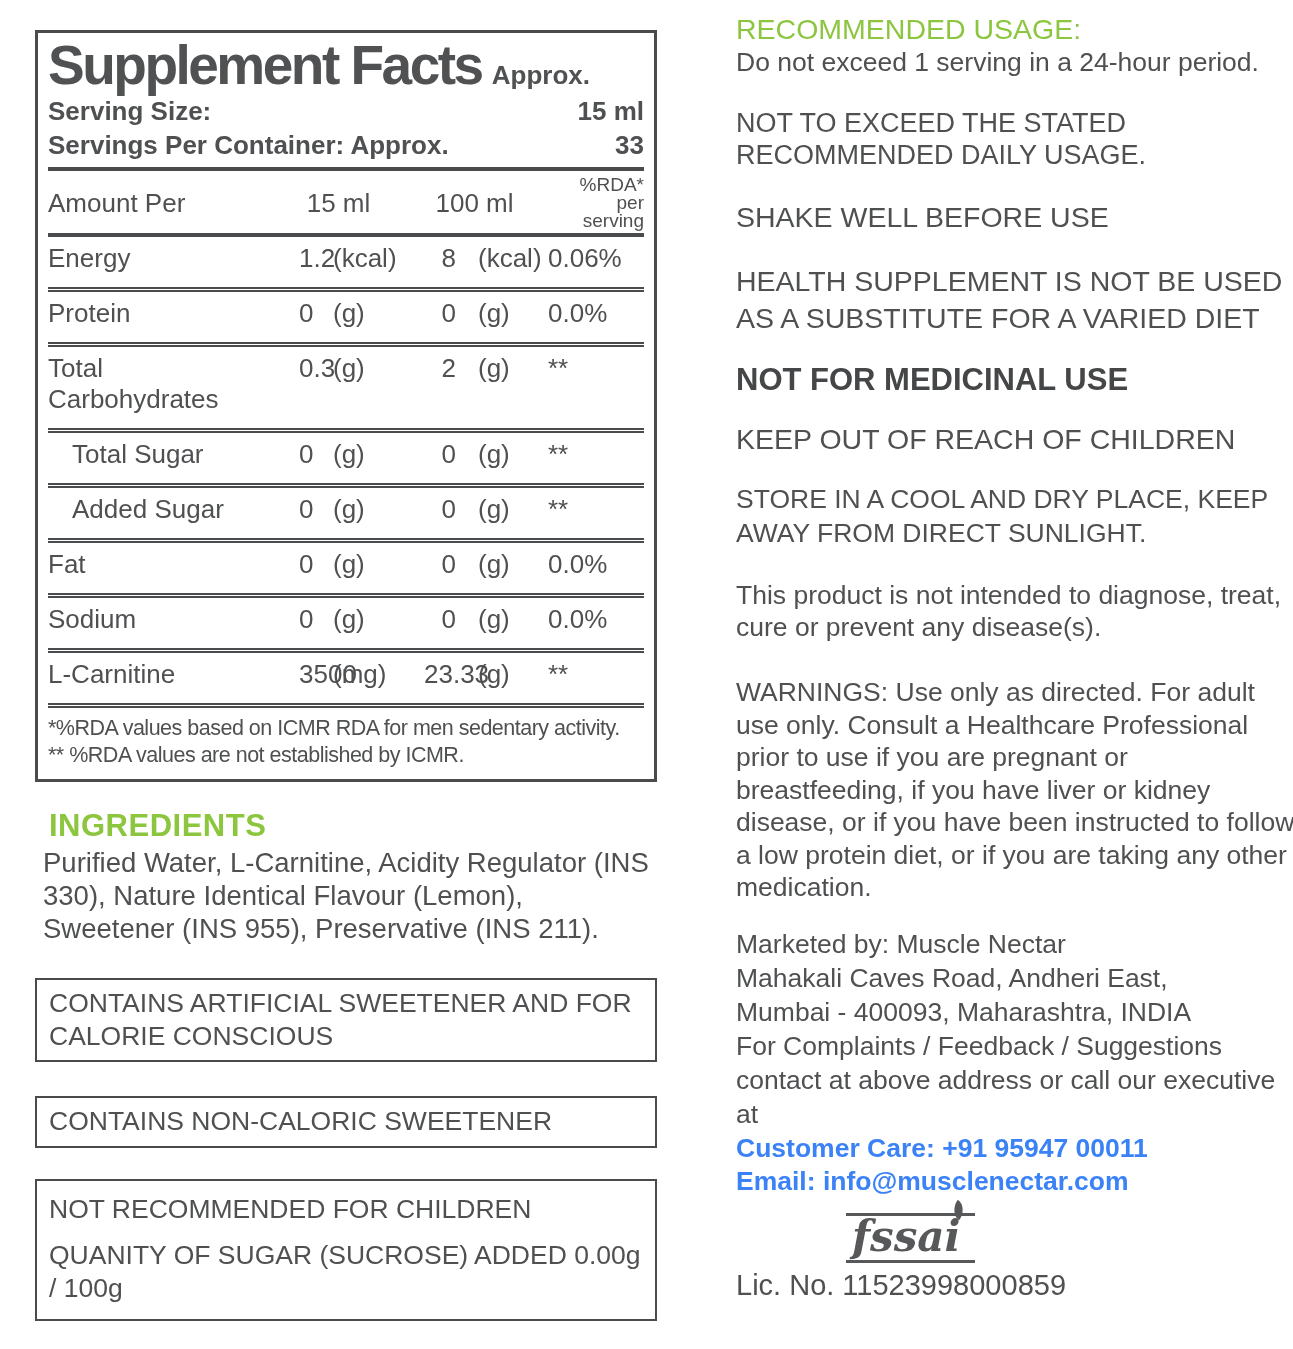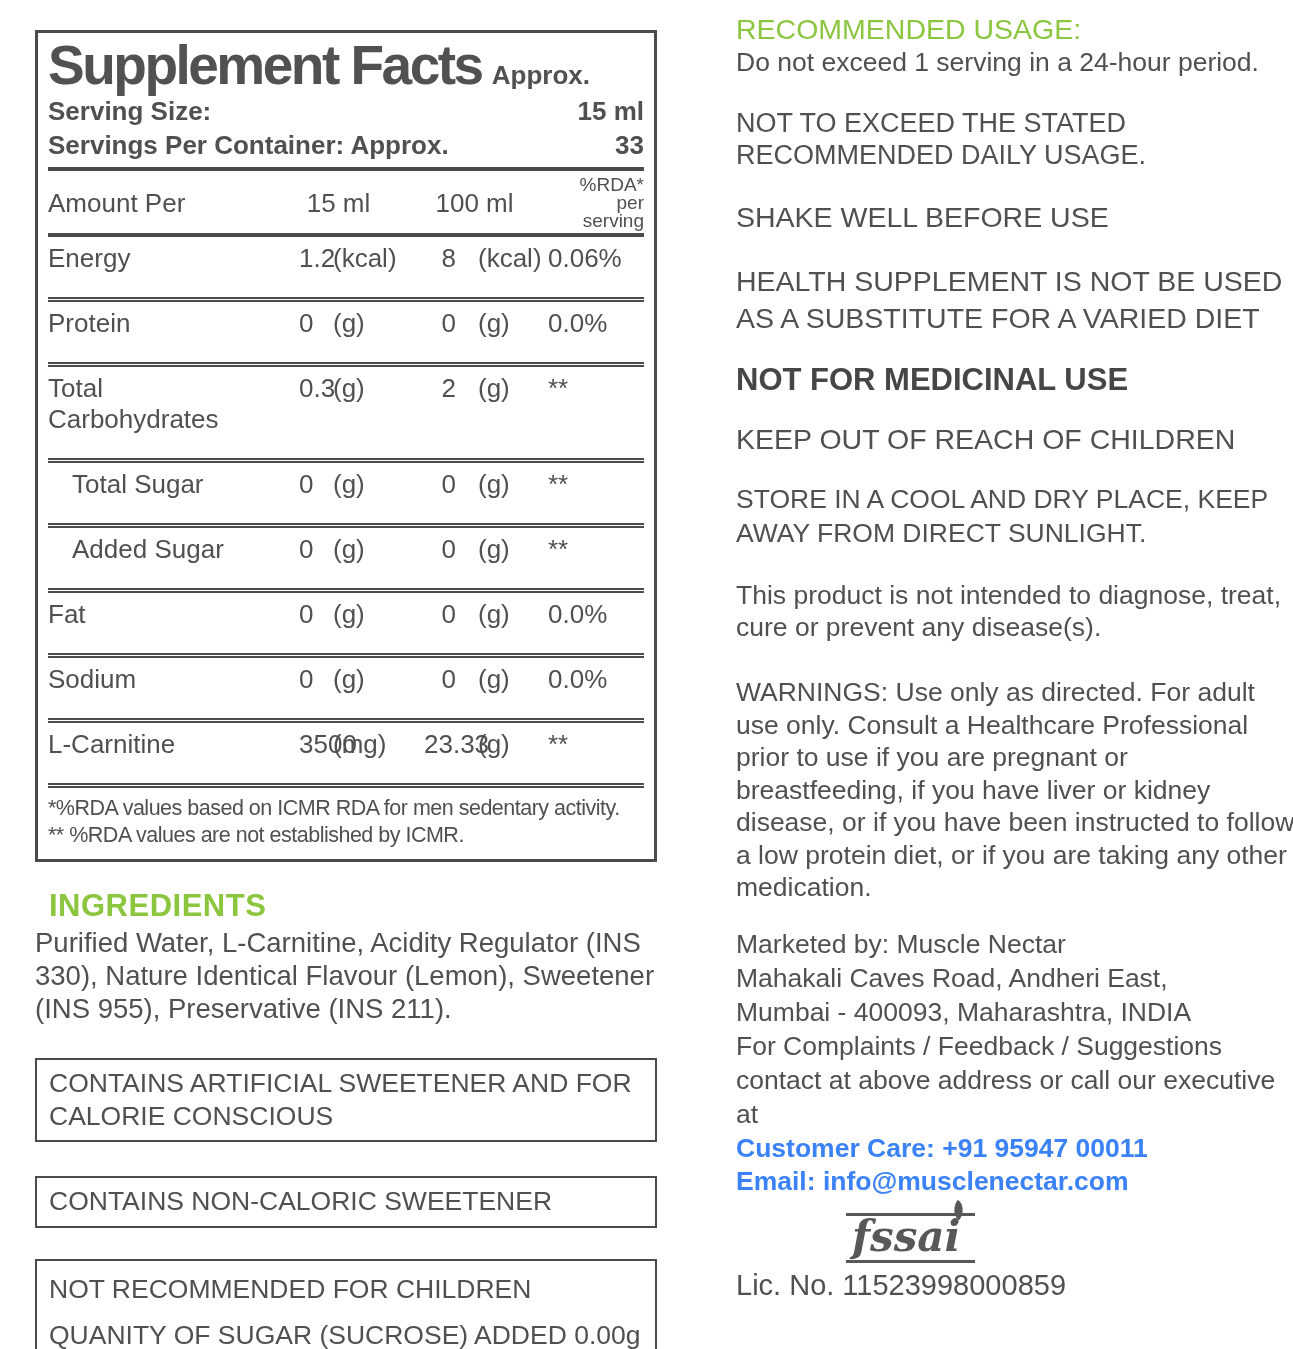--- a/index.html
+++ b/index.html
@@ -13,32 +13,32 @@
   .sf-box { border:3px solid #4a4b4d; padding:4px 10px 10px 10px; }
   .sf-title-row { display:flex; align-items:baseline; }
   .sf-title { font-size:55px; font-weight:bold; letter-spacing:-2.5px; color:#505153; line-height:1.05; }
   .sf-approx { font-size:26px; font-weight:bold; margin-left:10px; color:#505153; }
   .sf-kv { display:flex; justify-content:space-between; font-size:26px; font-weight:bold; line-height:1.3; color:#4f5052; }
   .sf-grid { display:grid; grid-template-columns:228px 35px 90px 55px 92px 1fr; align-items:baseline; }
   .sf-header { border-top:4px solid #4a4b4d; border-bottom:4px solid #4a4b4d; margin-top:5px; padding:5px 0 3px 0; font-size:26px; align-items:center; }
   .hdr-c1 { grid-column:2/4; text-align:center; }
   .hdr-c2 { grid-column:4/6; text-align:center; }
   .hdr-rda { grid-column:6; font-size:19px; line-height:0.95; text-align:right; }
-  .sf-row { font-size:26px; padding:6px 0 23px 0; border-bottom:5px double #4a4b4d; }
+  .sf-row { font-size:26px; padding:6px 0 13px 0; border-bottom:5px double #4a4b4d; }
   .sf-row .num { text-align:right;margin-left:23px; }
   .sf-row .unit { padding-left:22px; }
   .sf-row .rda { text-align:left; }
   .sf-row .name.indent { padding-left:24px; }
   .sf-foot { font-size:21.5px; letter-spacing:-0.5px; line-height:1.25; padding-top:7px; white-space:nowrap; }
 
   
   .green-h { color:#8cc63f; }
   .ing-h { font-size:31px; font-weight:800; margin:26px 0 2px 14px; letter-spacing:0.5px; }
 
-  .body-text { font-size:27.5px; line-height:1.2; }
+  .body-text { font-size:27.5px; line-height:1.2; margin-left:8px; }
 
   
   .obox { border:2px solid #4a4b4d; padding:7px 12px; font-size:26.5px; line-height:1.25; }
   .obox1 { margin-top:34px; }
   .obox2 { margin-top:33px; }
   .obox3 { margin-top:31px; padding-top:12px; padding-bottom:14px; }
   .obox3 .p + .p { margin-top:13px; }
 
   
   .r-h { font-size:28.5px; }

